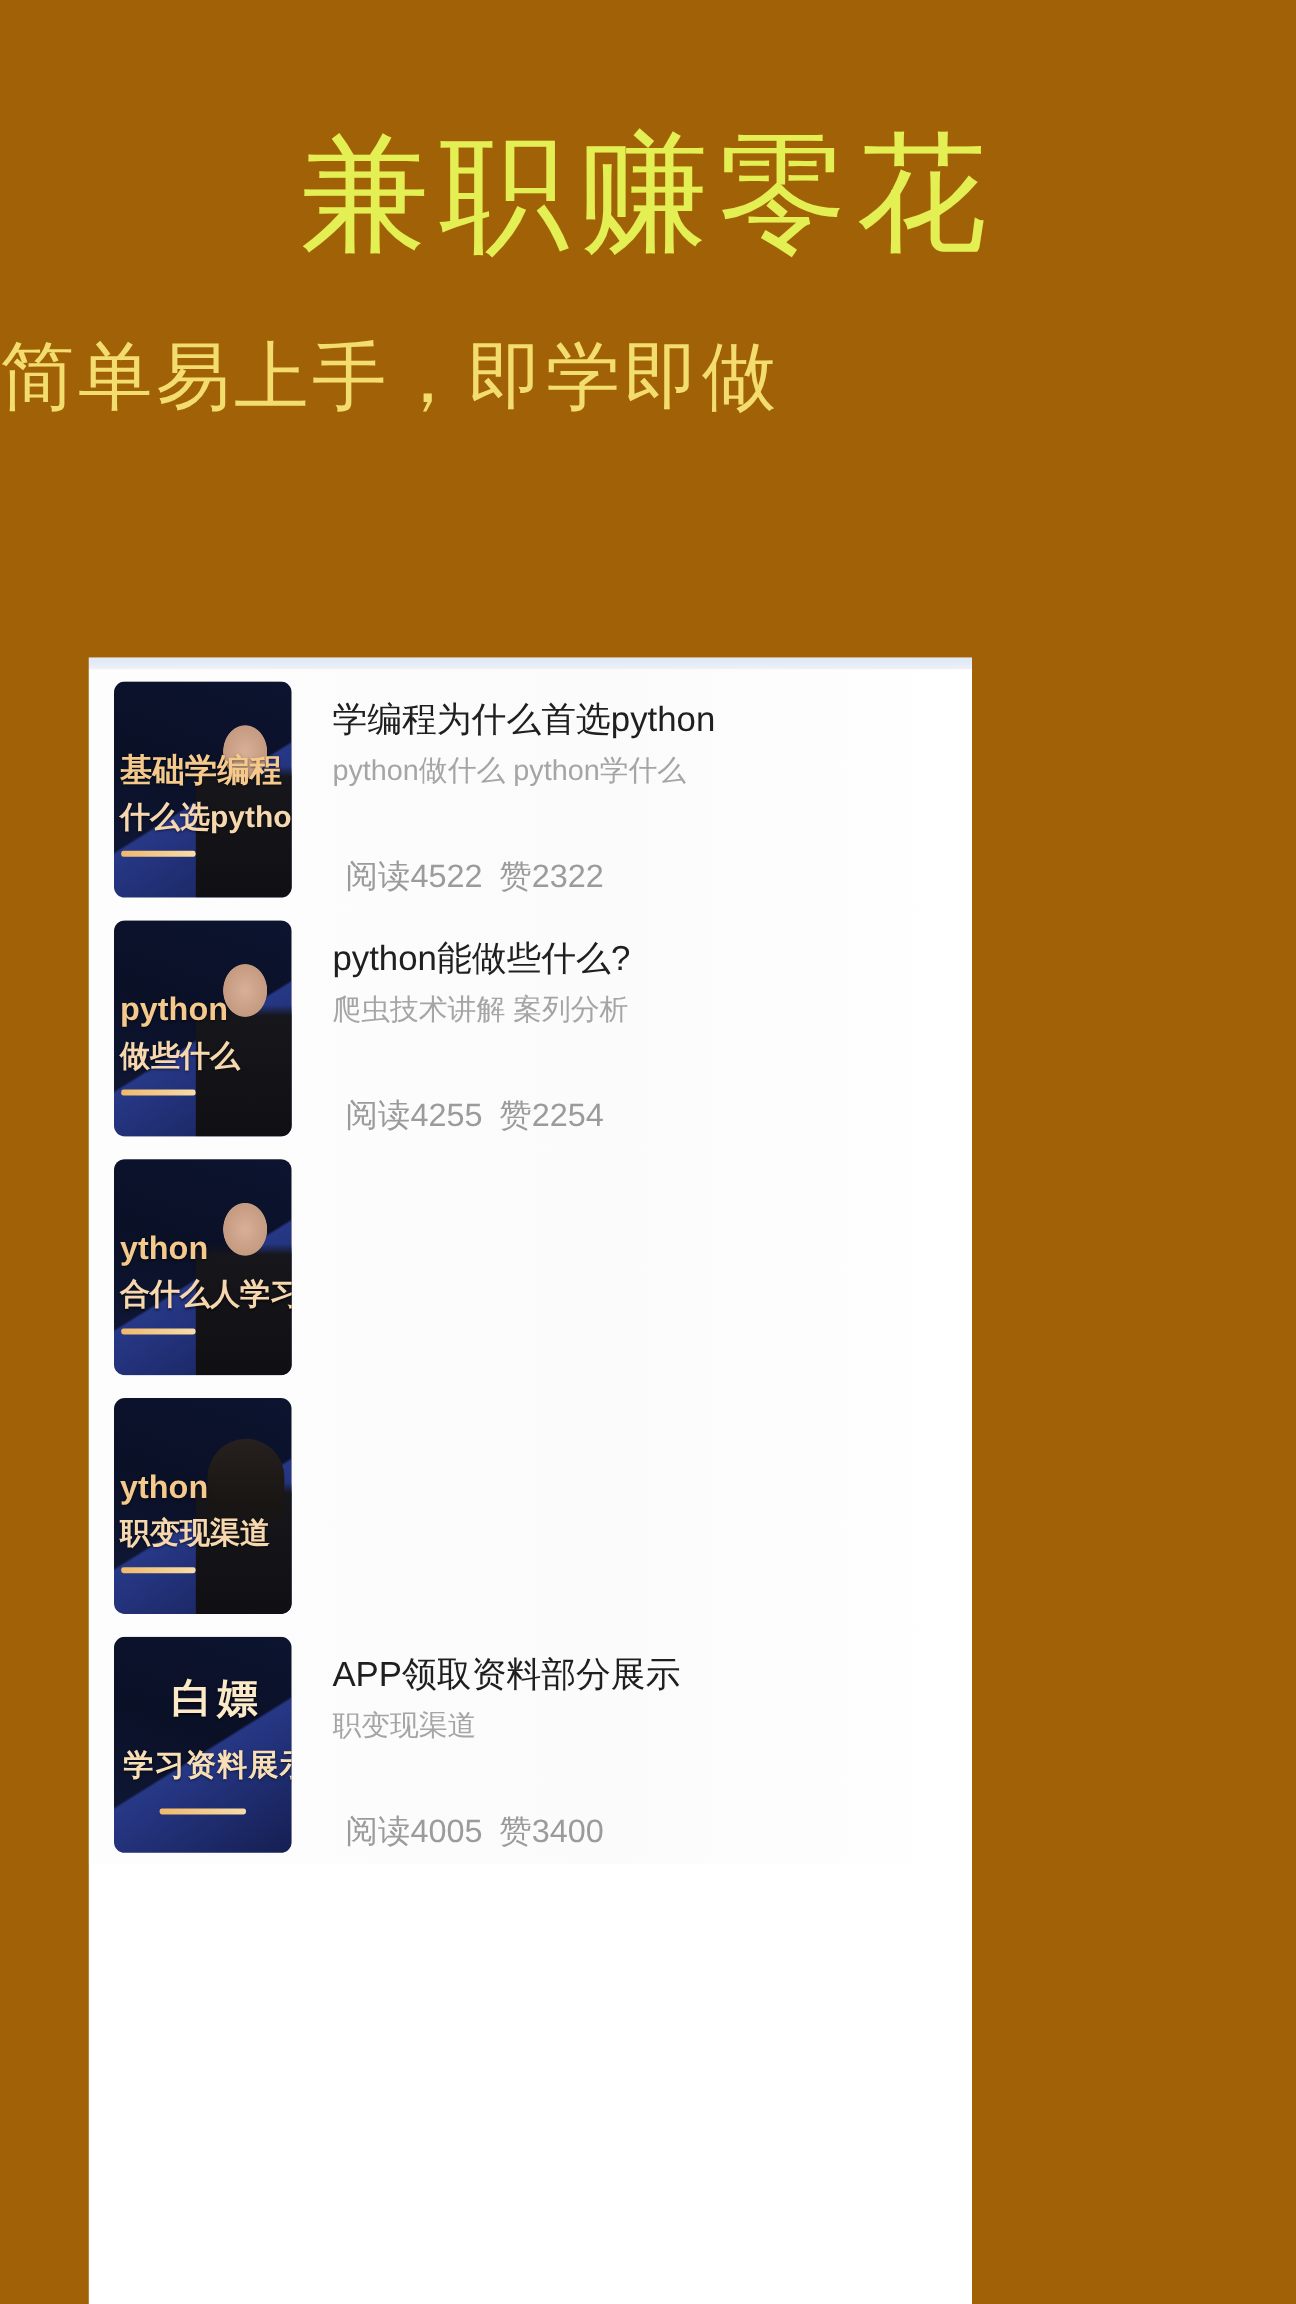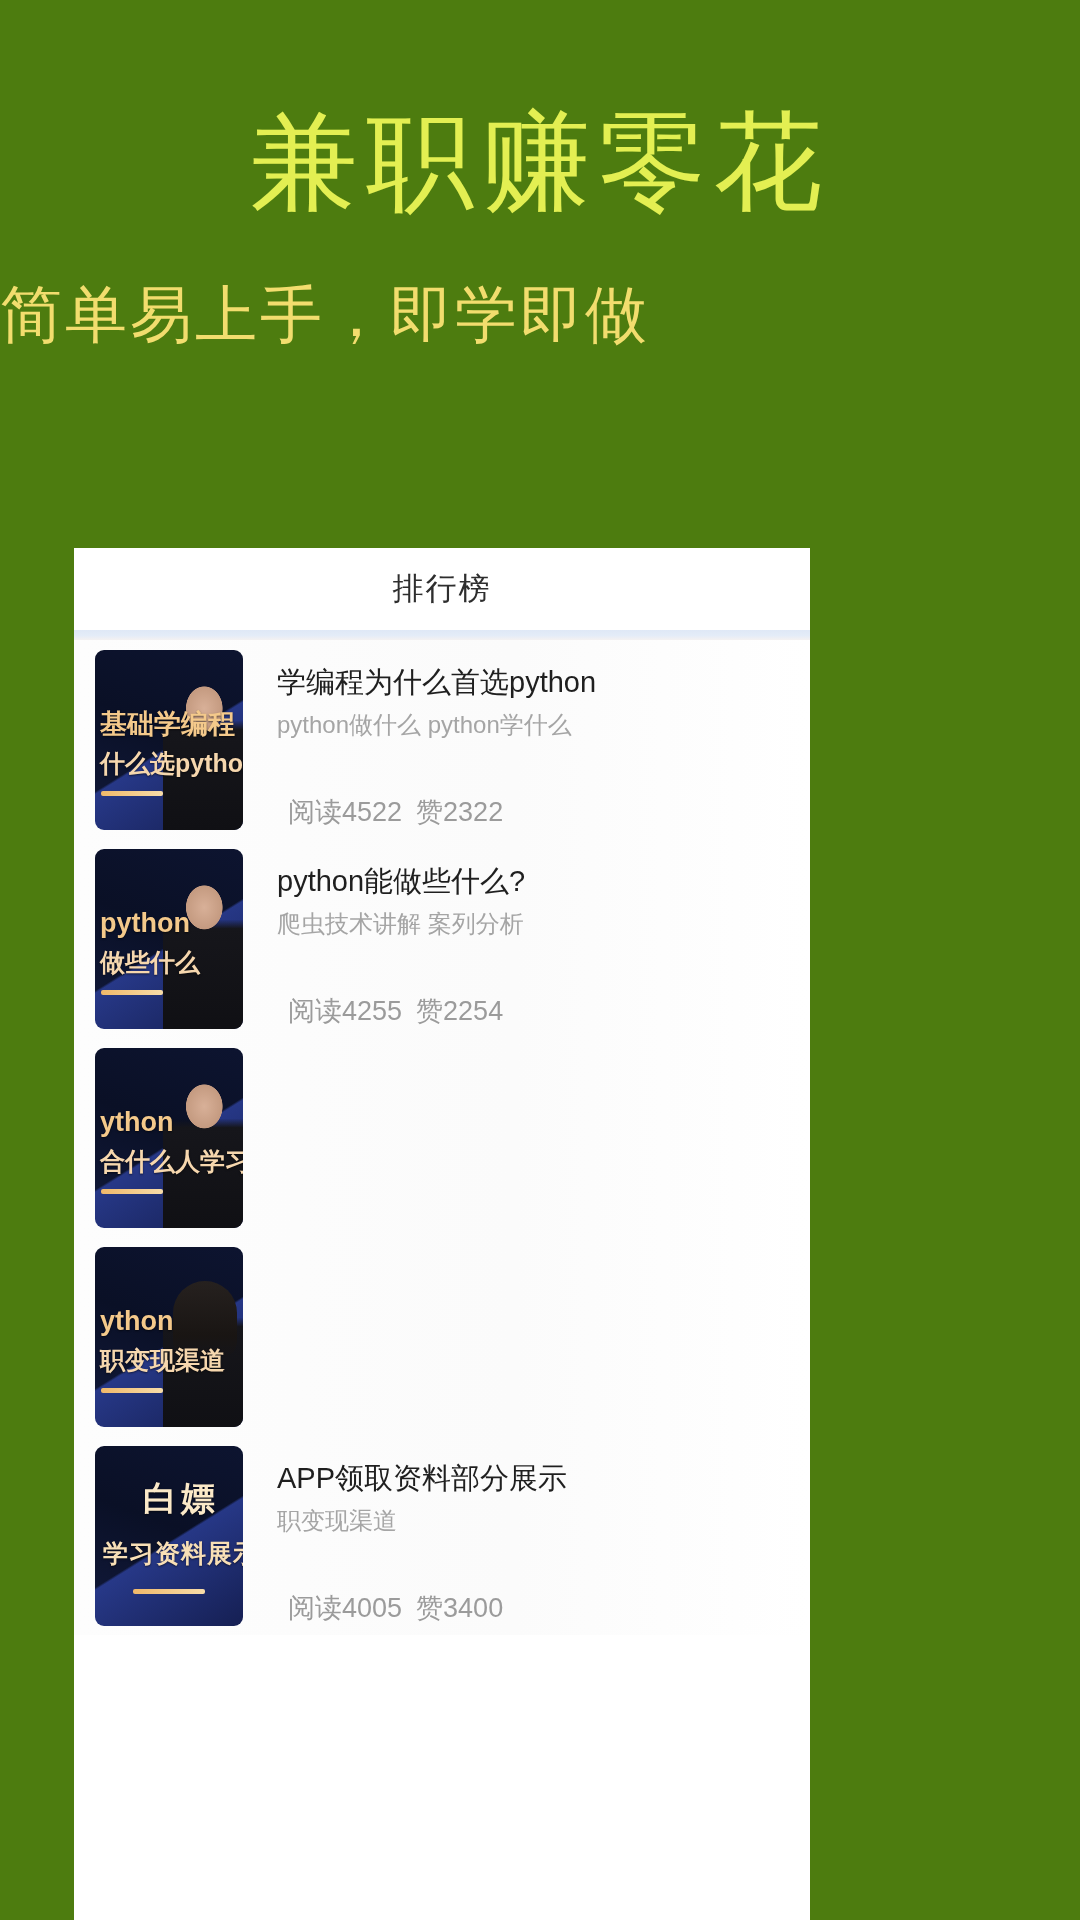--- a/index.html
+++ b/index.html
@@ -7,21 +7,21 @@
     width: 1080px;
     height: 1920px;
     background: #2b2b2b;
     font-family: "Liberation Sans", "DejaVu Sans", sans-serif;
     overflow: hidden;
   }
   .page {
     position: relative;
     width: 1080px;
     height: 1920px;
-    background: #4d7c0f;
+    background: #a16207;
   }
 
   
   .hero {
     position: absolute;
     left: 0;
     top: 0;
     width: 1080px;
     height: 548px;
   }
@@ -241,23 +241,20 @@
 <body>
 
 <div class="page">
 
   <div class="hero">
     <div class="hero-title">兼职赚零花</div>
     <div class="hero-subtitle">简单易上手，即学即做</div>
   </div>
 
   <div class="card">
-    <div class="card-header">
-      <div class="card-header-title">排行榜</div>
-    </div>
     <div class="header-divider"></div>
 
     <div class="list">
 
       <div class="list-item">
         <div class="thumb">
           <div class="thumb-inner"></div>
           <div class="thumb-person"></div>
           <div class="thumb-line1">基础学编程</div>
           <div class="thumb-line2">什么选python</div>

